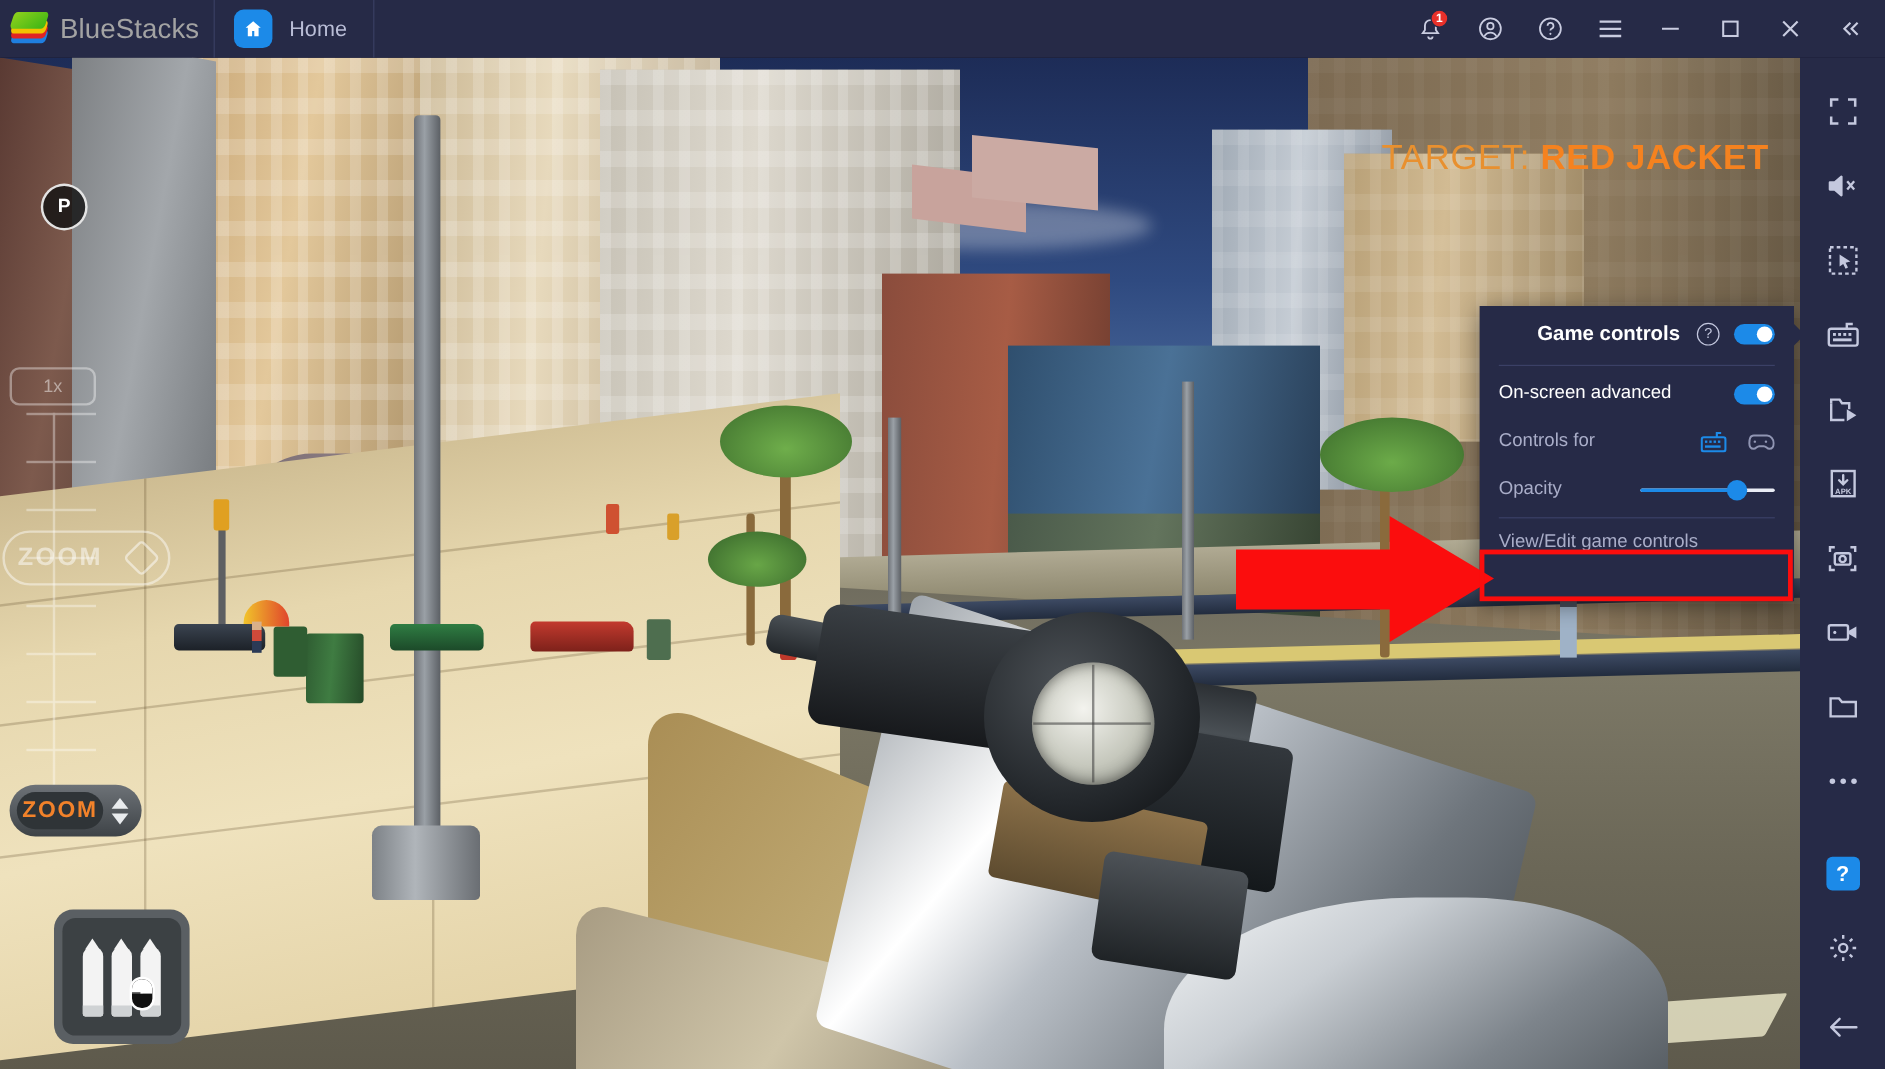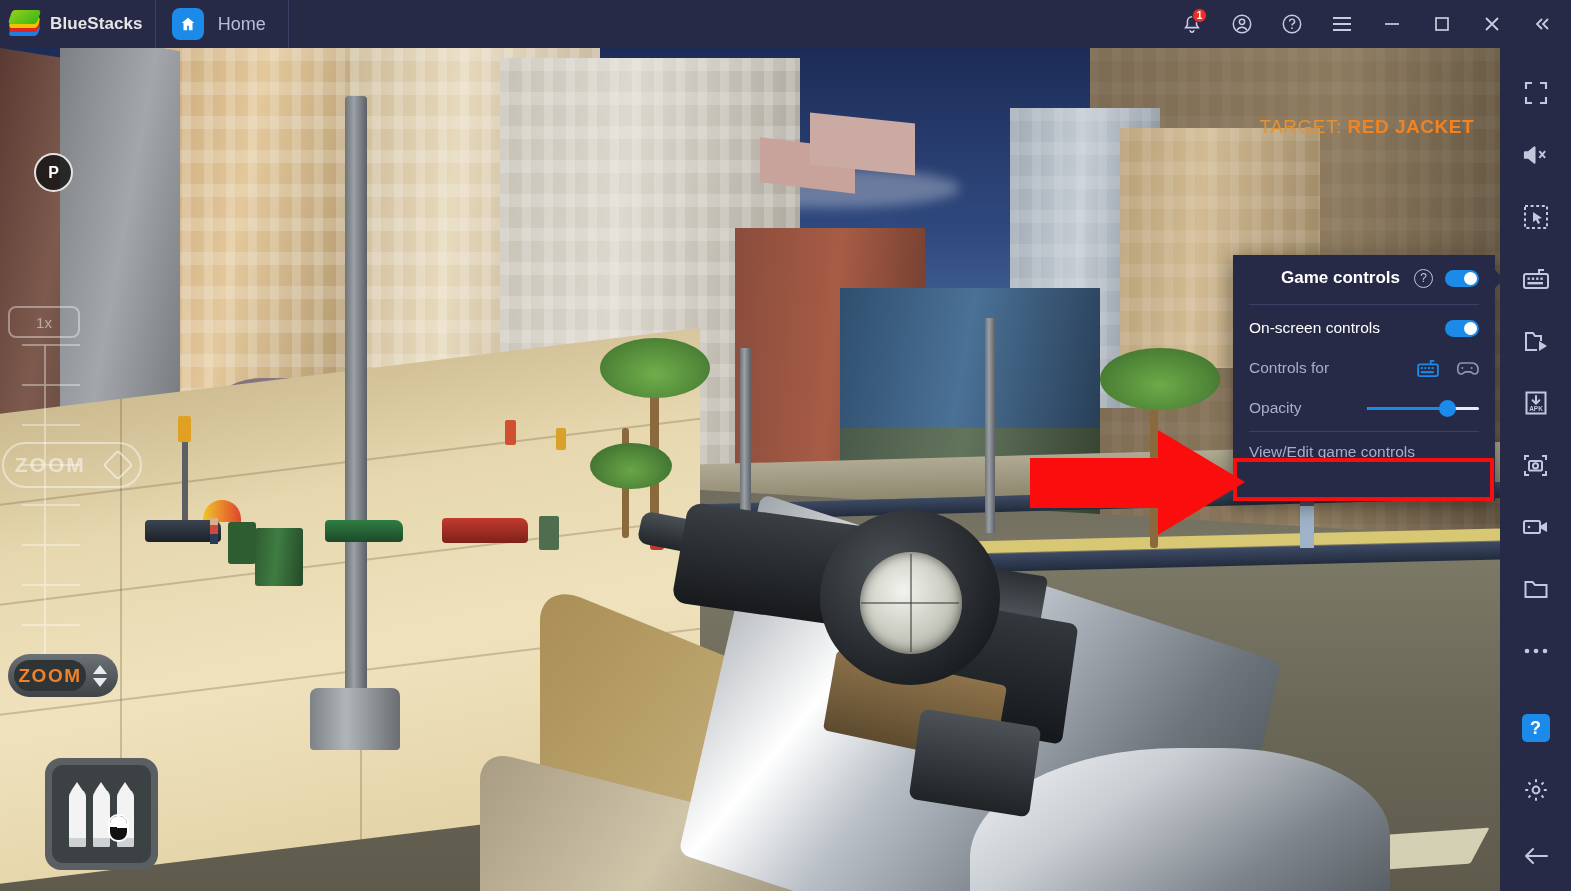--- a/index.html
+++ b/index.html
@@ -18,21 +18,21 @@
     z-index:40;
   }
   .bs-brand{ display:flex; align-items:center; height:48px; padding:0 12px 0 8px; }
   .bs-logo{ width:34px; height:34px; position:relative; margin-right:8px; }
   .bs-logo i{ position:absolute; left:2px; width:29px; height:11px; border-radius:3px/4px;
               transform:skewX(-18deg) ; }
   .bs-logo i.l1{ top:18px; background:#1f7fe0; }
   .bs-logo i.l2{ top:14px; background:#e02424; }
   .bs-logo i.l3{ top:10px; background:#f2c200; }
   .bs-logo i.l4{ top:3px;  background:linear-gradient(135deg,#8fd11c,#3cb515); height:14px;}
-  .bs-name{ color:#e5e5e5; font-size:17px; font-weight:bold; letter-spacing:.1px;}
+  .bs-name{ color:#a3a3a3; font-size:23px; font-weight:normal; letter-spacing:.1px;}
 
   .tab{
     height:48px; display:flex; align-items:center; gap:14px;
     padding:0 22px 0 16px; border-left:1px solid #3a3f63;
     border-right:1px solid #3a3f63;
     color:#b9bdd6; font-size:18px; position:relative;
   }
   .tab.active{ background:#141629; color:#e8eaf6; }
   .tab .tab-label{ white-space:nowrap; }
   .tab-icon{ width:32px; height:32px; border-radius:8px; display:flex; align-items:center;
@@ -183,21 +183,21 @@
   .mouse-ico{
     position:absolute; left:56px; bottom:21px; width:21px; height:28px; border-radius:10px;
     background:#111; border:2px solid #fff; overflow:hidden;
   }
   .mouse-ico i{ position:absolute; left:0; top:0; width:9px; height:12px; background:#fff;
                 border-right:1px solid #111; border-bottom:1px solid #111;}
   .mouse-ico u{ position:absolute; right:0; top:0; width:10px; height:12px; background:#fff;}
 
   .target-title{
     position:absolute; right:26px; top:68px; z-index:15; white-space:nowrap;
-    font-family:"Liberation Sans", sans-serif; font-size:19px; font-weight:bold;
+    font-family:"Liberation Sans", sans-serif; font-size:29px; font-weight:bold;
     letter-spacing:.5px;
   }
   .target-title .t1{ color:#e8902f; font-weight:normal; }
   .target-title .t2{ color:#f5821f; font-weight:bold; }
 
   .crosshair-line{ position:absolute; width:2px; background:rgba(255,255,255,.45); z-index:10;}
 
   
   #gc-panel{
     position:absolute; left:1233px; top:255px; width:262px; height:246px;
@@ -420,21 +420,21 @@
       <span class="gc-title">Game controls</span>
       <span class="qmark">?</span>
       <span class="toggle">
         <span class="knob"></span>
       </span>
     </div>
 
     <div class="gc-hr"></div>
 
     <div class="gc-row">
-      <span class="gc-label">On-screen controls</span>
+      <span class="gc-label">On-screen advanced</span>
       <span class="toggle">
         <span class="knob"></span>
       </span>
     </div>
 
     <div class="gc-row">
       <span class="gc-label dim">Controls for</span>
       <span class="ctl-icons">
         <span style="display:inline-flex;">
           <svg width="22" height="18" viewBox="0 0 24 20" fill="none">

